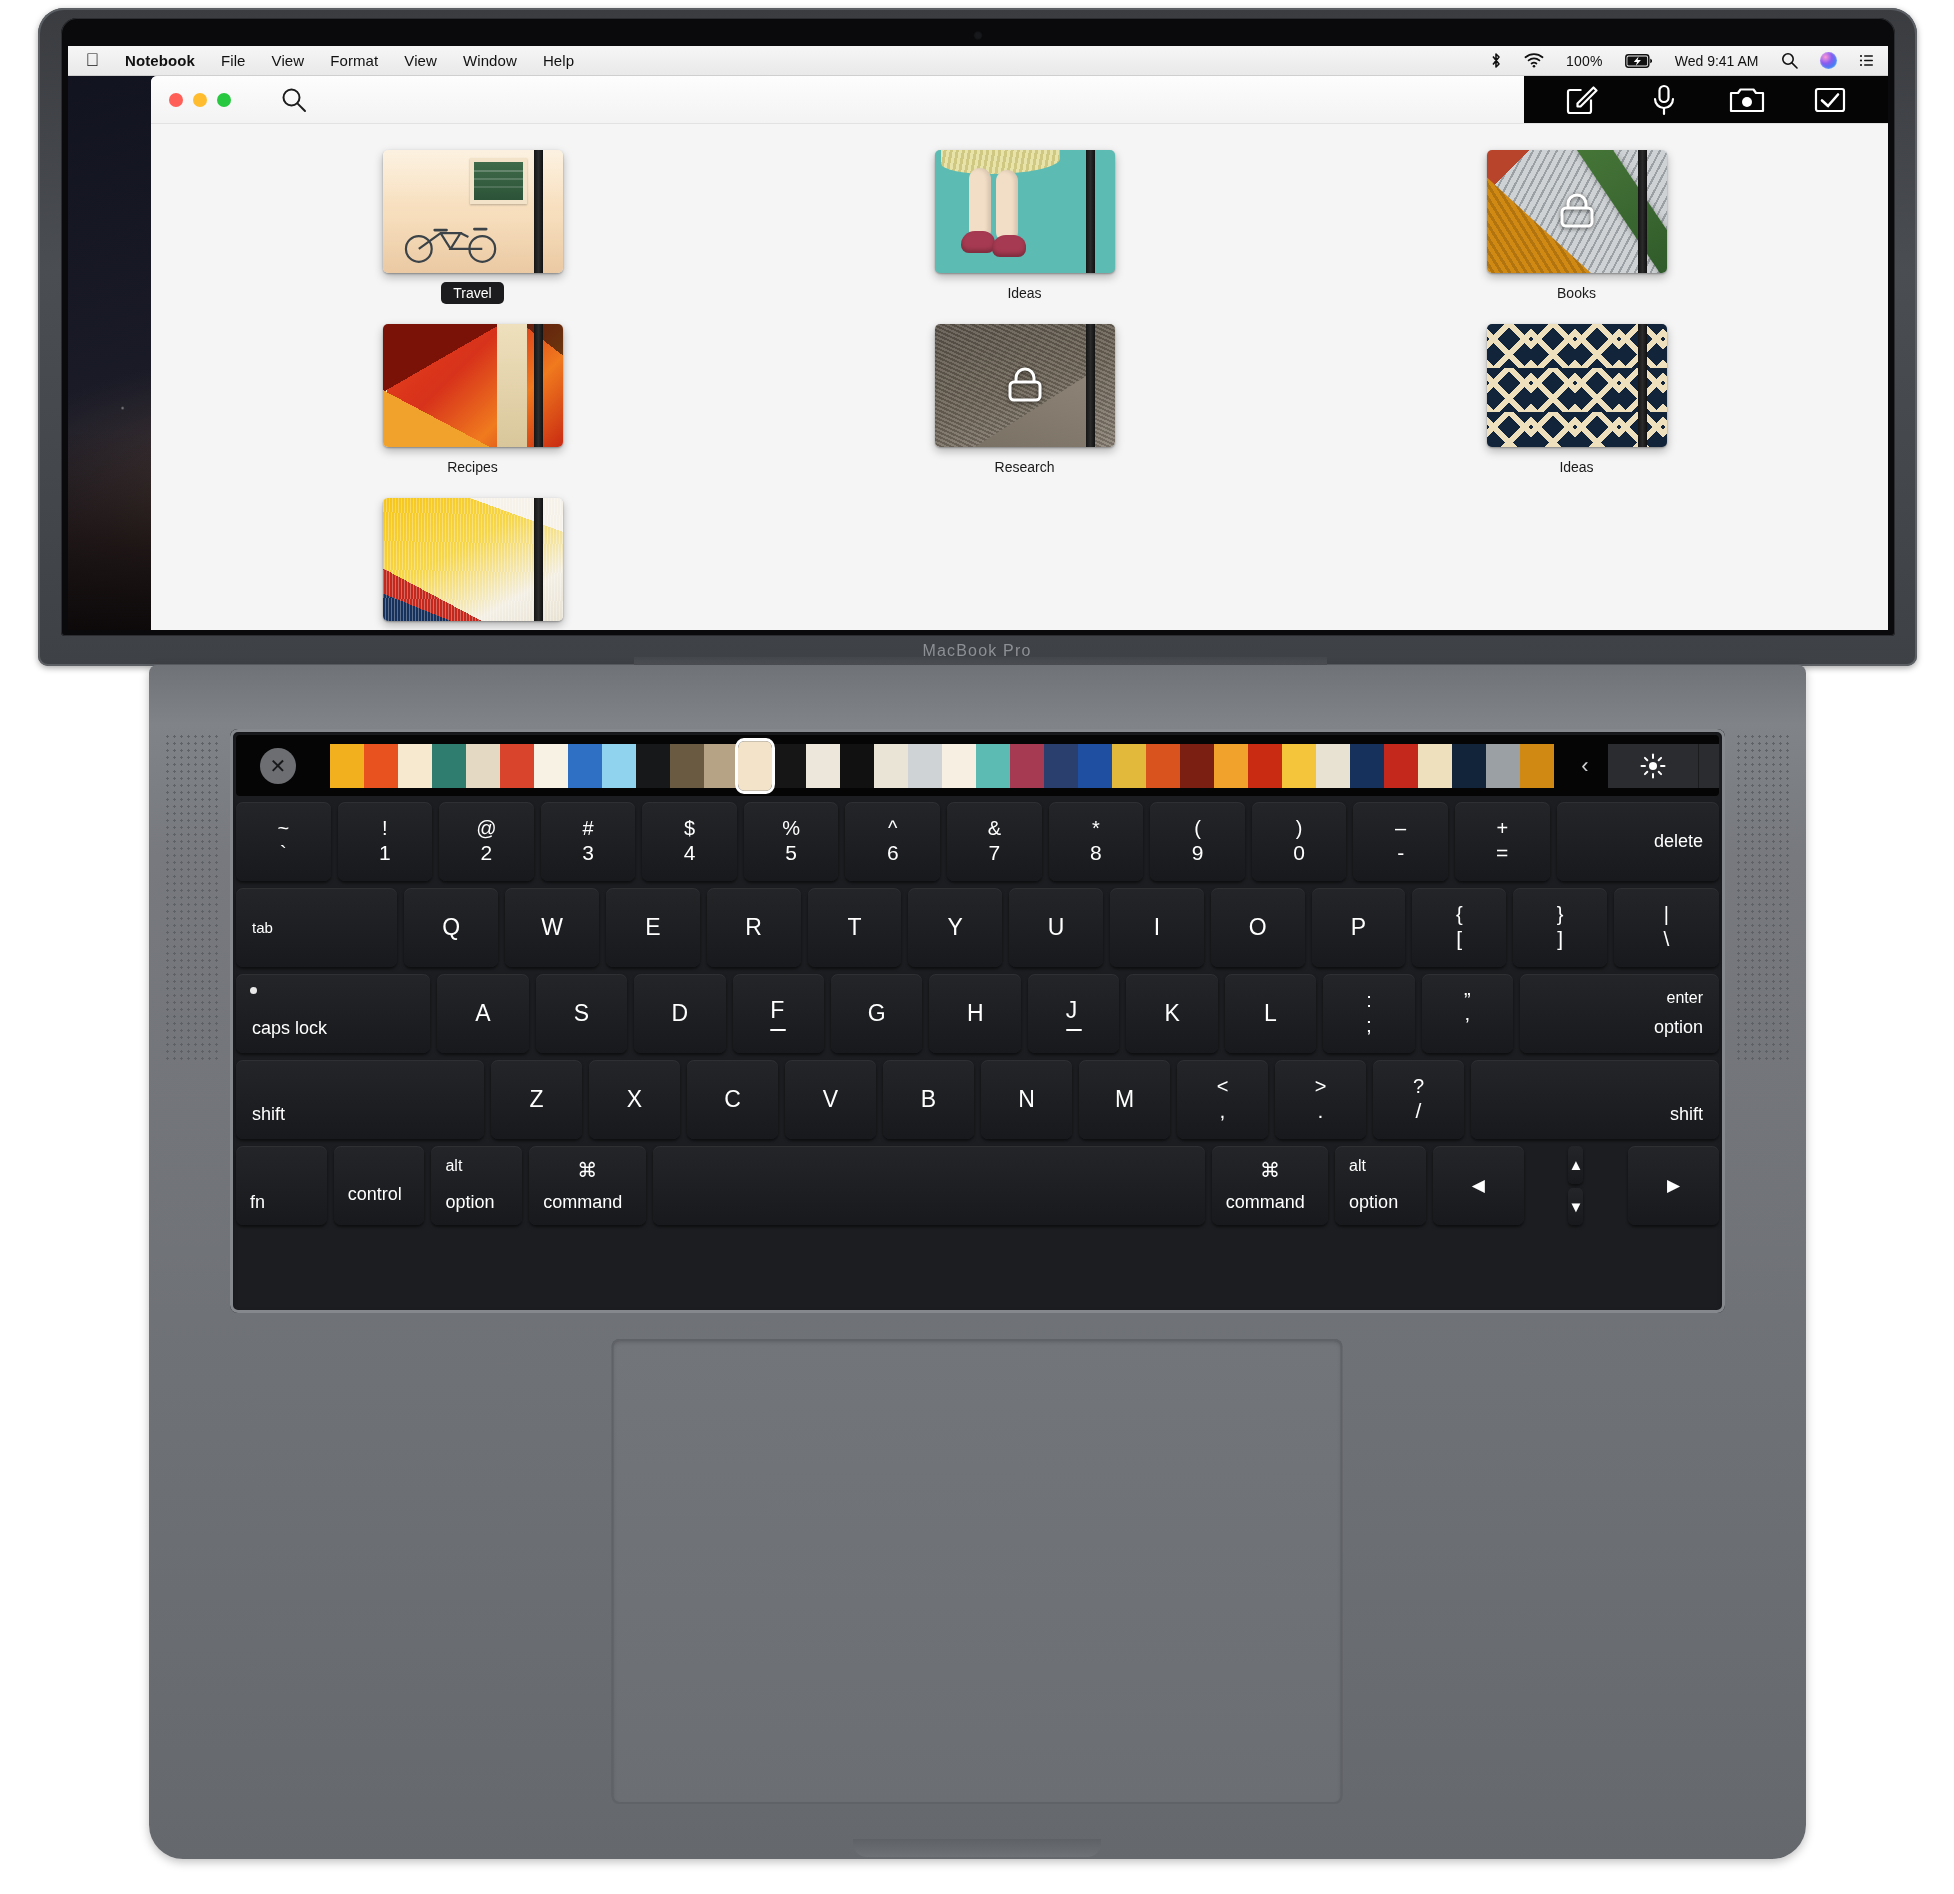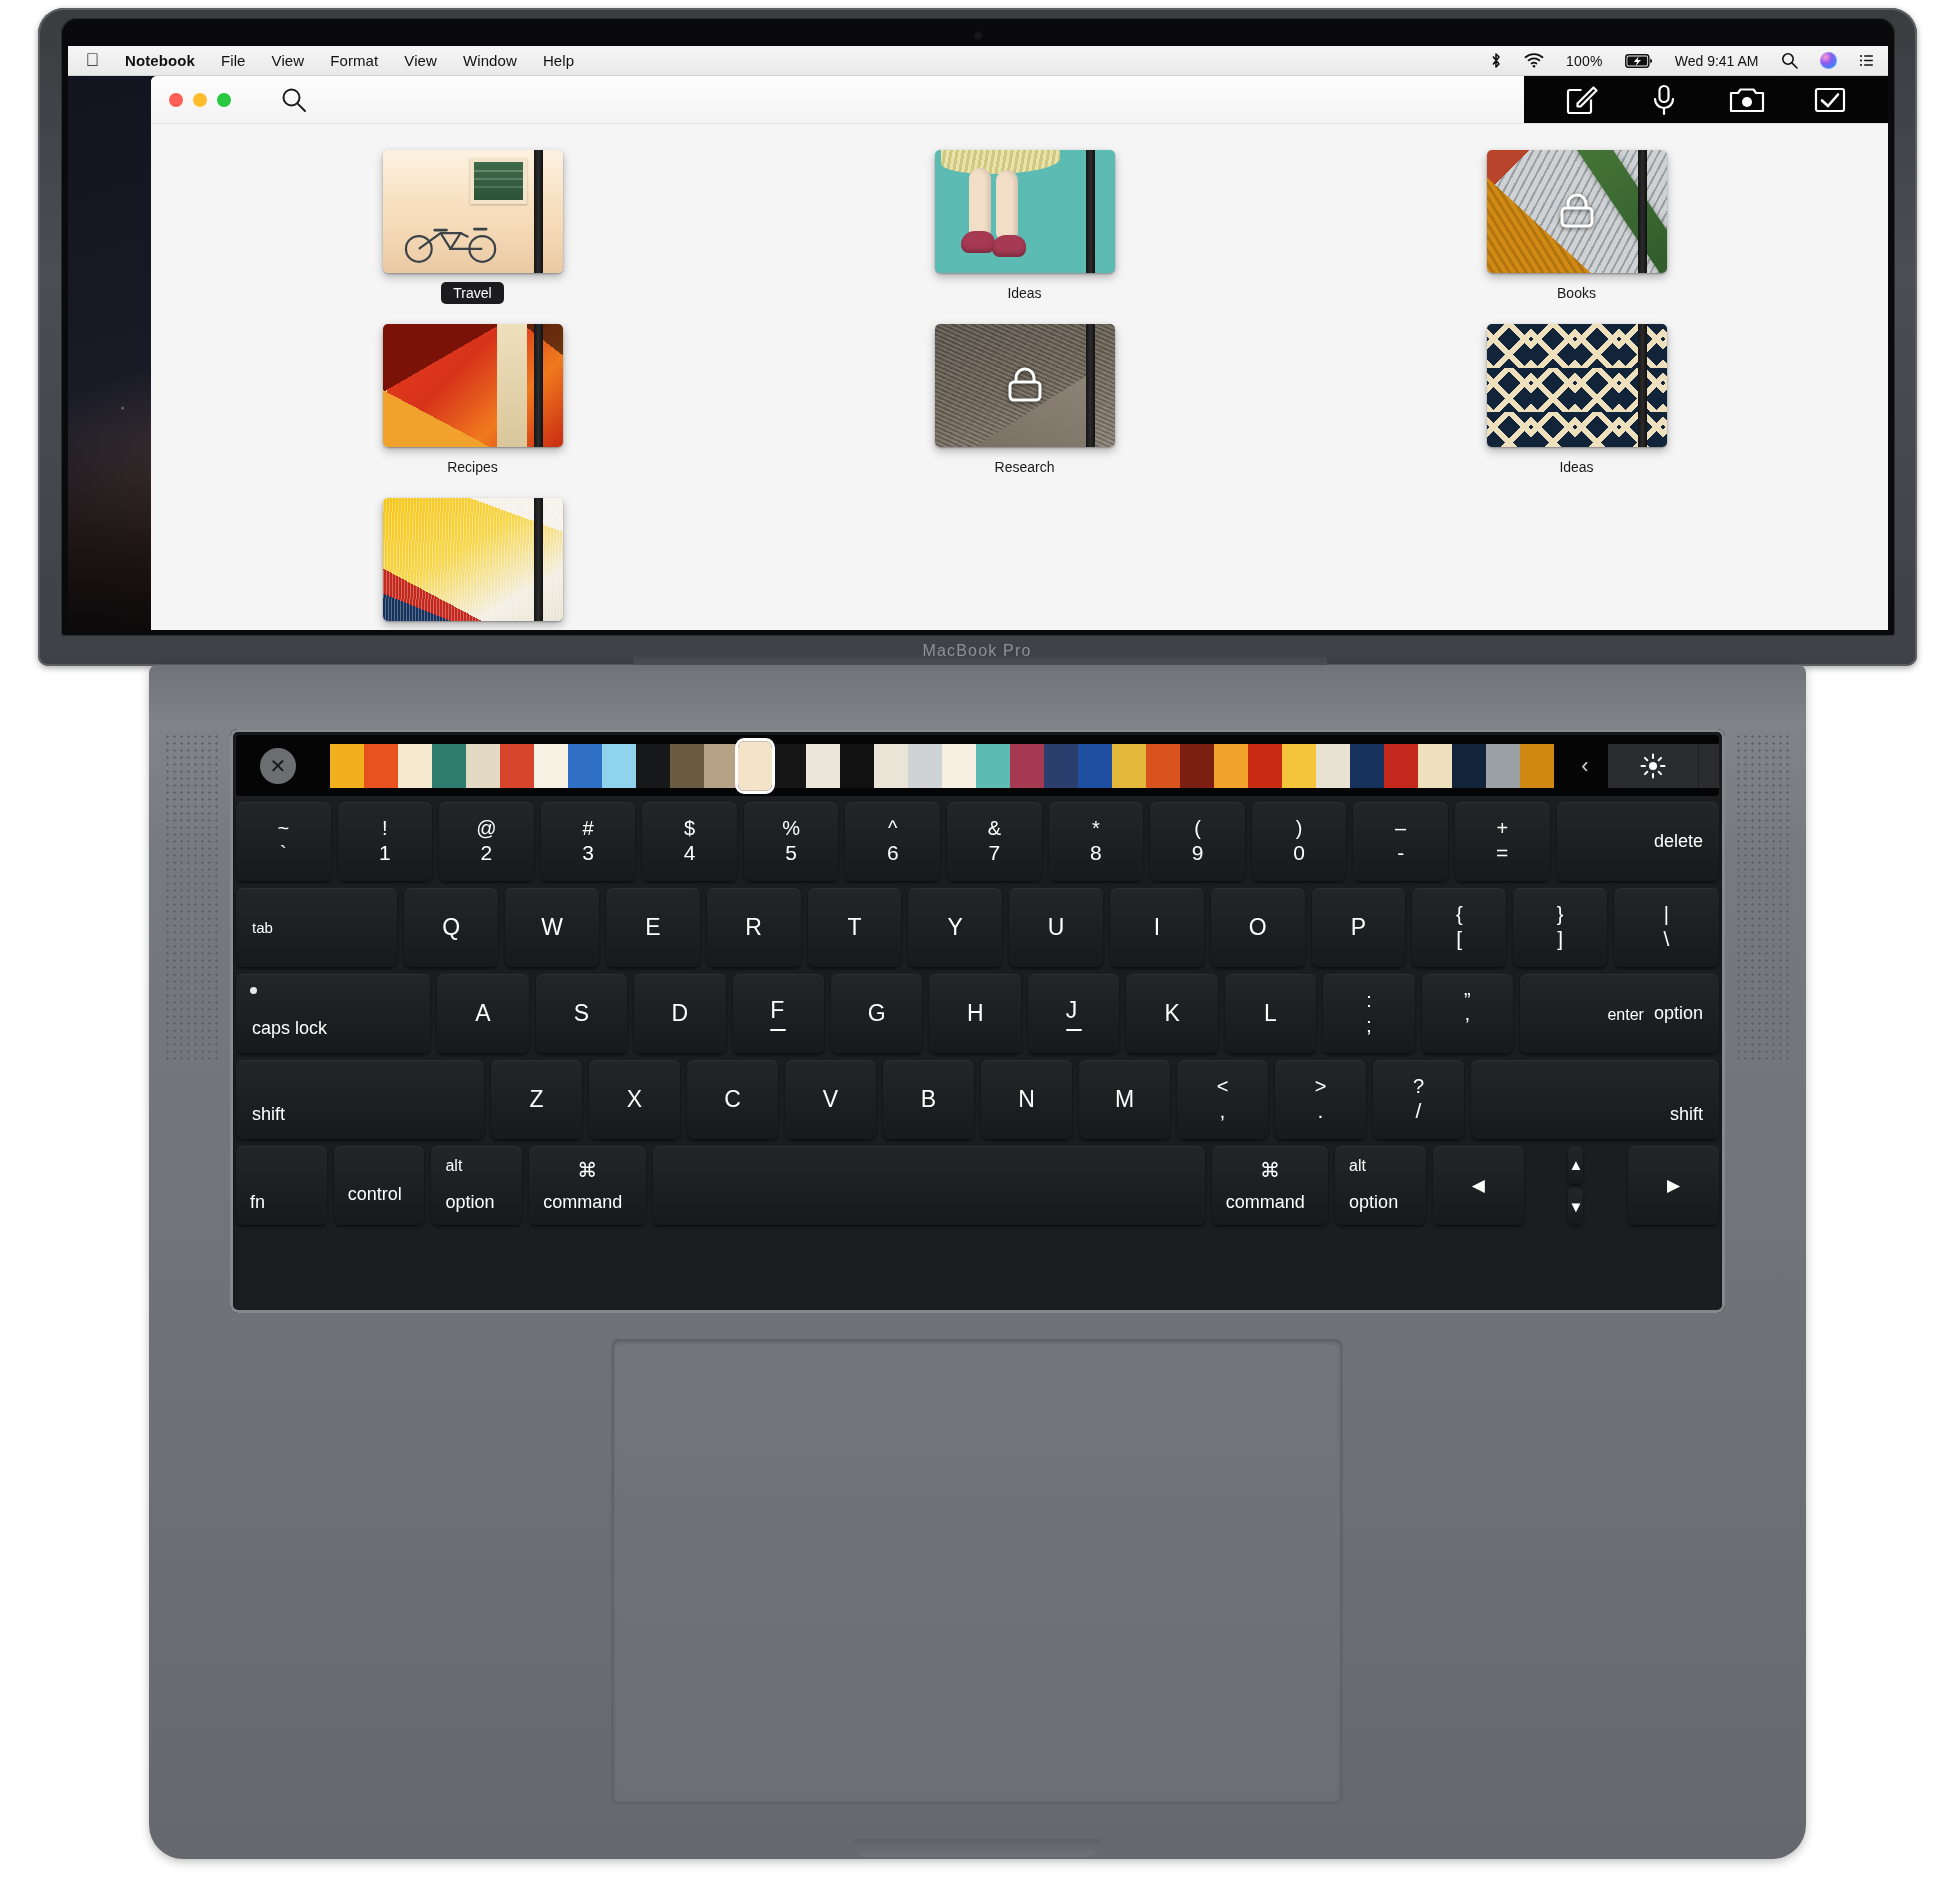--- a/index.html
+++ b/index.html
@@ -279,21 +279,21 @@
     background: linear-gradient(180deg,#232528,#17191c);
     border-radius: 7px; color:#fff;
     position:relative; height: 79px; flex: 1 1 0;
     box-shadow: 0 1px 0 rgba(255,255,255,.05) inset, 0 2px 3px rgba(0,0,0,.55);
     display:flex; align-items:center; justify-content:center;
     font-size: 23px; font-weight: 400;
   }
   .key .dual { display:flex; flex-direction:column; align-items:center; gap: 3px; line-height:1.05; }
   .key .dual .top { font-size: 20px; }
   .key .dual .bot { font-size: 21px; }
-  .key .stack { display:flex; align-items:flex-end; gap:10px; }
+  .key .stack { display:flex; flex-direction:column; align-items:flex-end; gap:10px; }
   .key.capslock-dot::before{
     content:""; position:absolute; left: 14px; top: 13px; width: 7px; height:7px;
     border-radius:50%; background:#e8e8e8;
   }
   .key .ul { display:block; width: 16px; height: 2px; background:#fff; margin: 5px auto 0; border-radius:1px; }
   .key.w-delete { flex: 1.55 1 0; justify-content:flex-end; padding-right: 16px; font-size: 18px; }
   .key.w-tab { flex: 1.55 1 0; justify-content:flex-start; padding-left: 16px; font-size: 15px; }
   .key.w-bslash { flex: 1.12 1 0; }
   .key.w-caps { flex: 1.95 1 0; justify-content:flex-start; padding-left: 16px; font-size: 18px; align-items:flex-end; padding-bottom: 14px; }
   .key.w-return { flex: 2.0 1 0; justify-content:flex-end; padding-right: 16px; font-size: 18px; }

